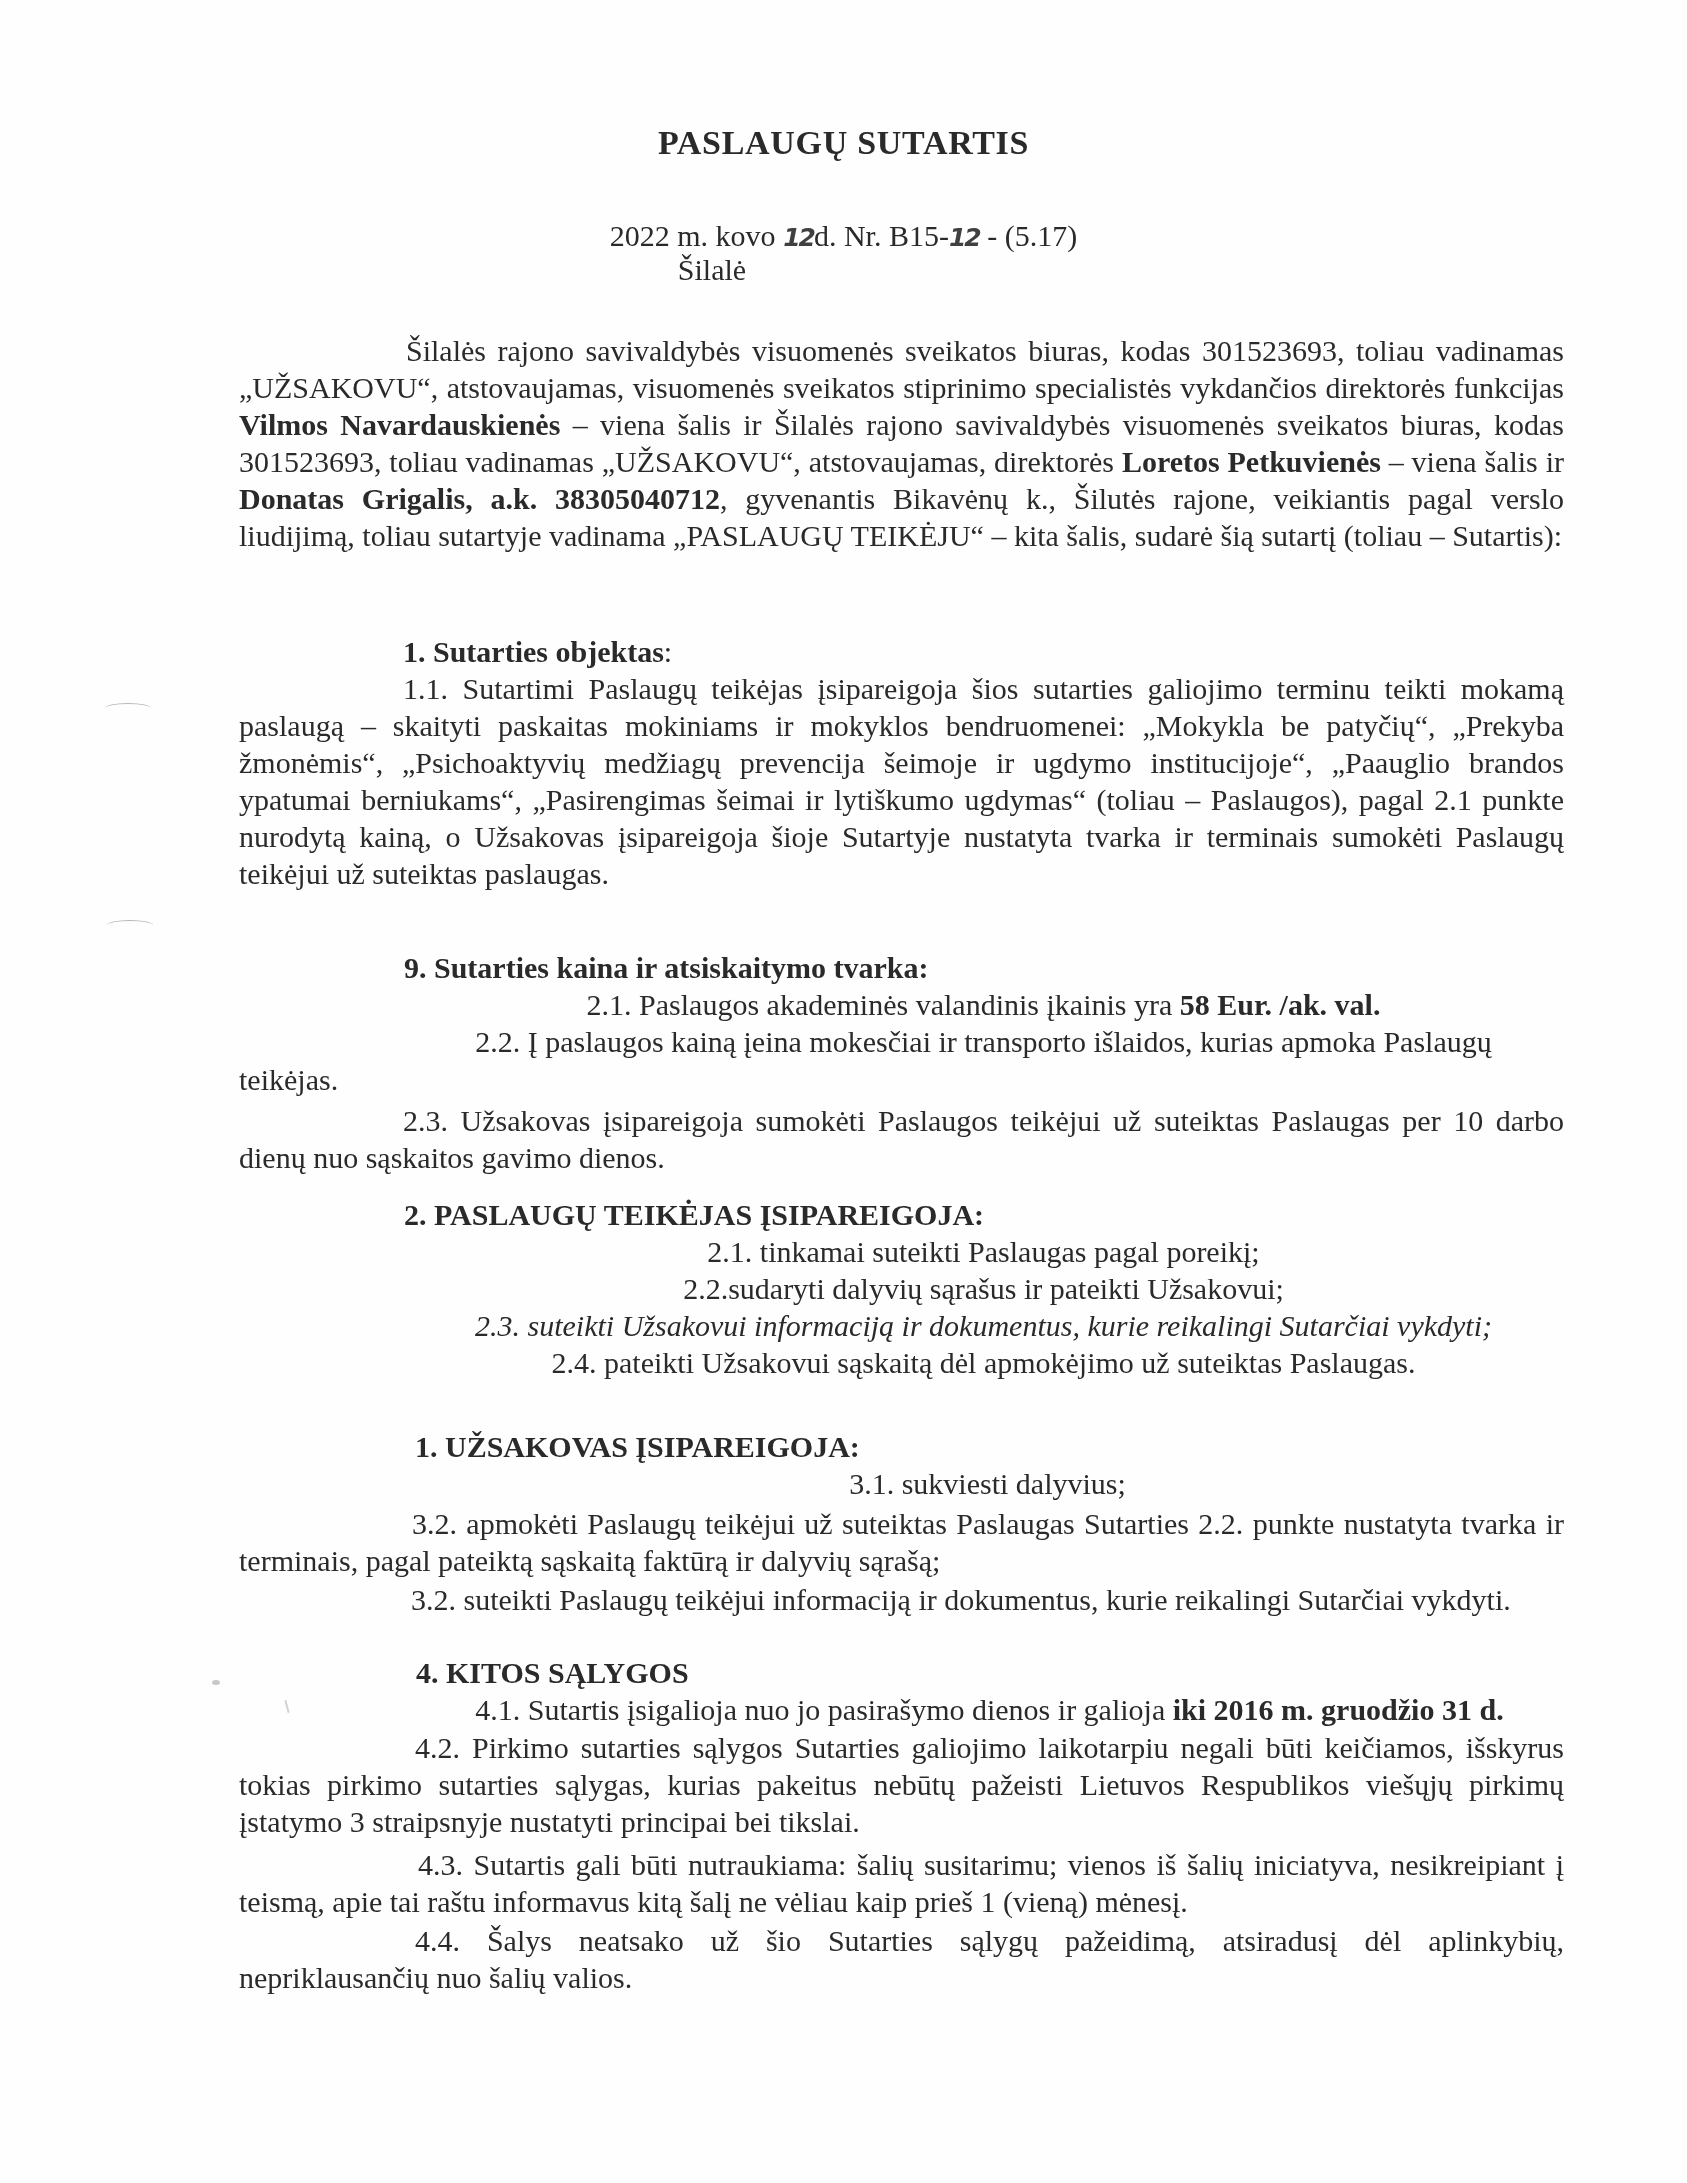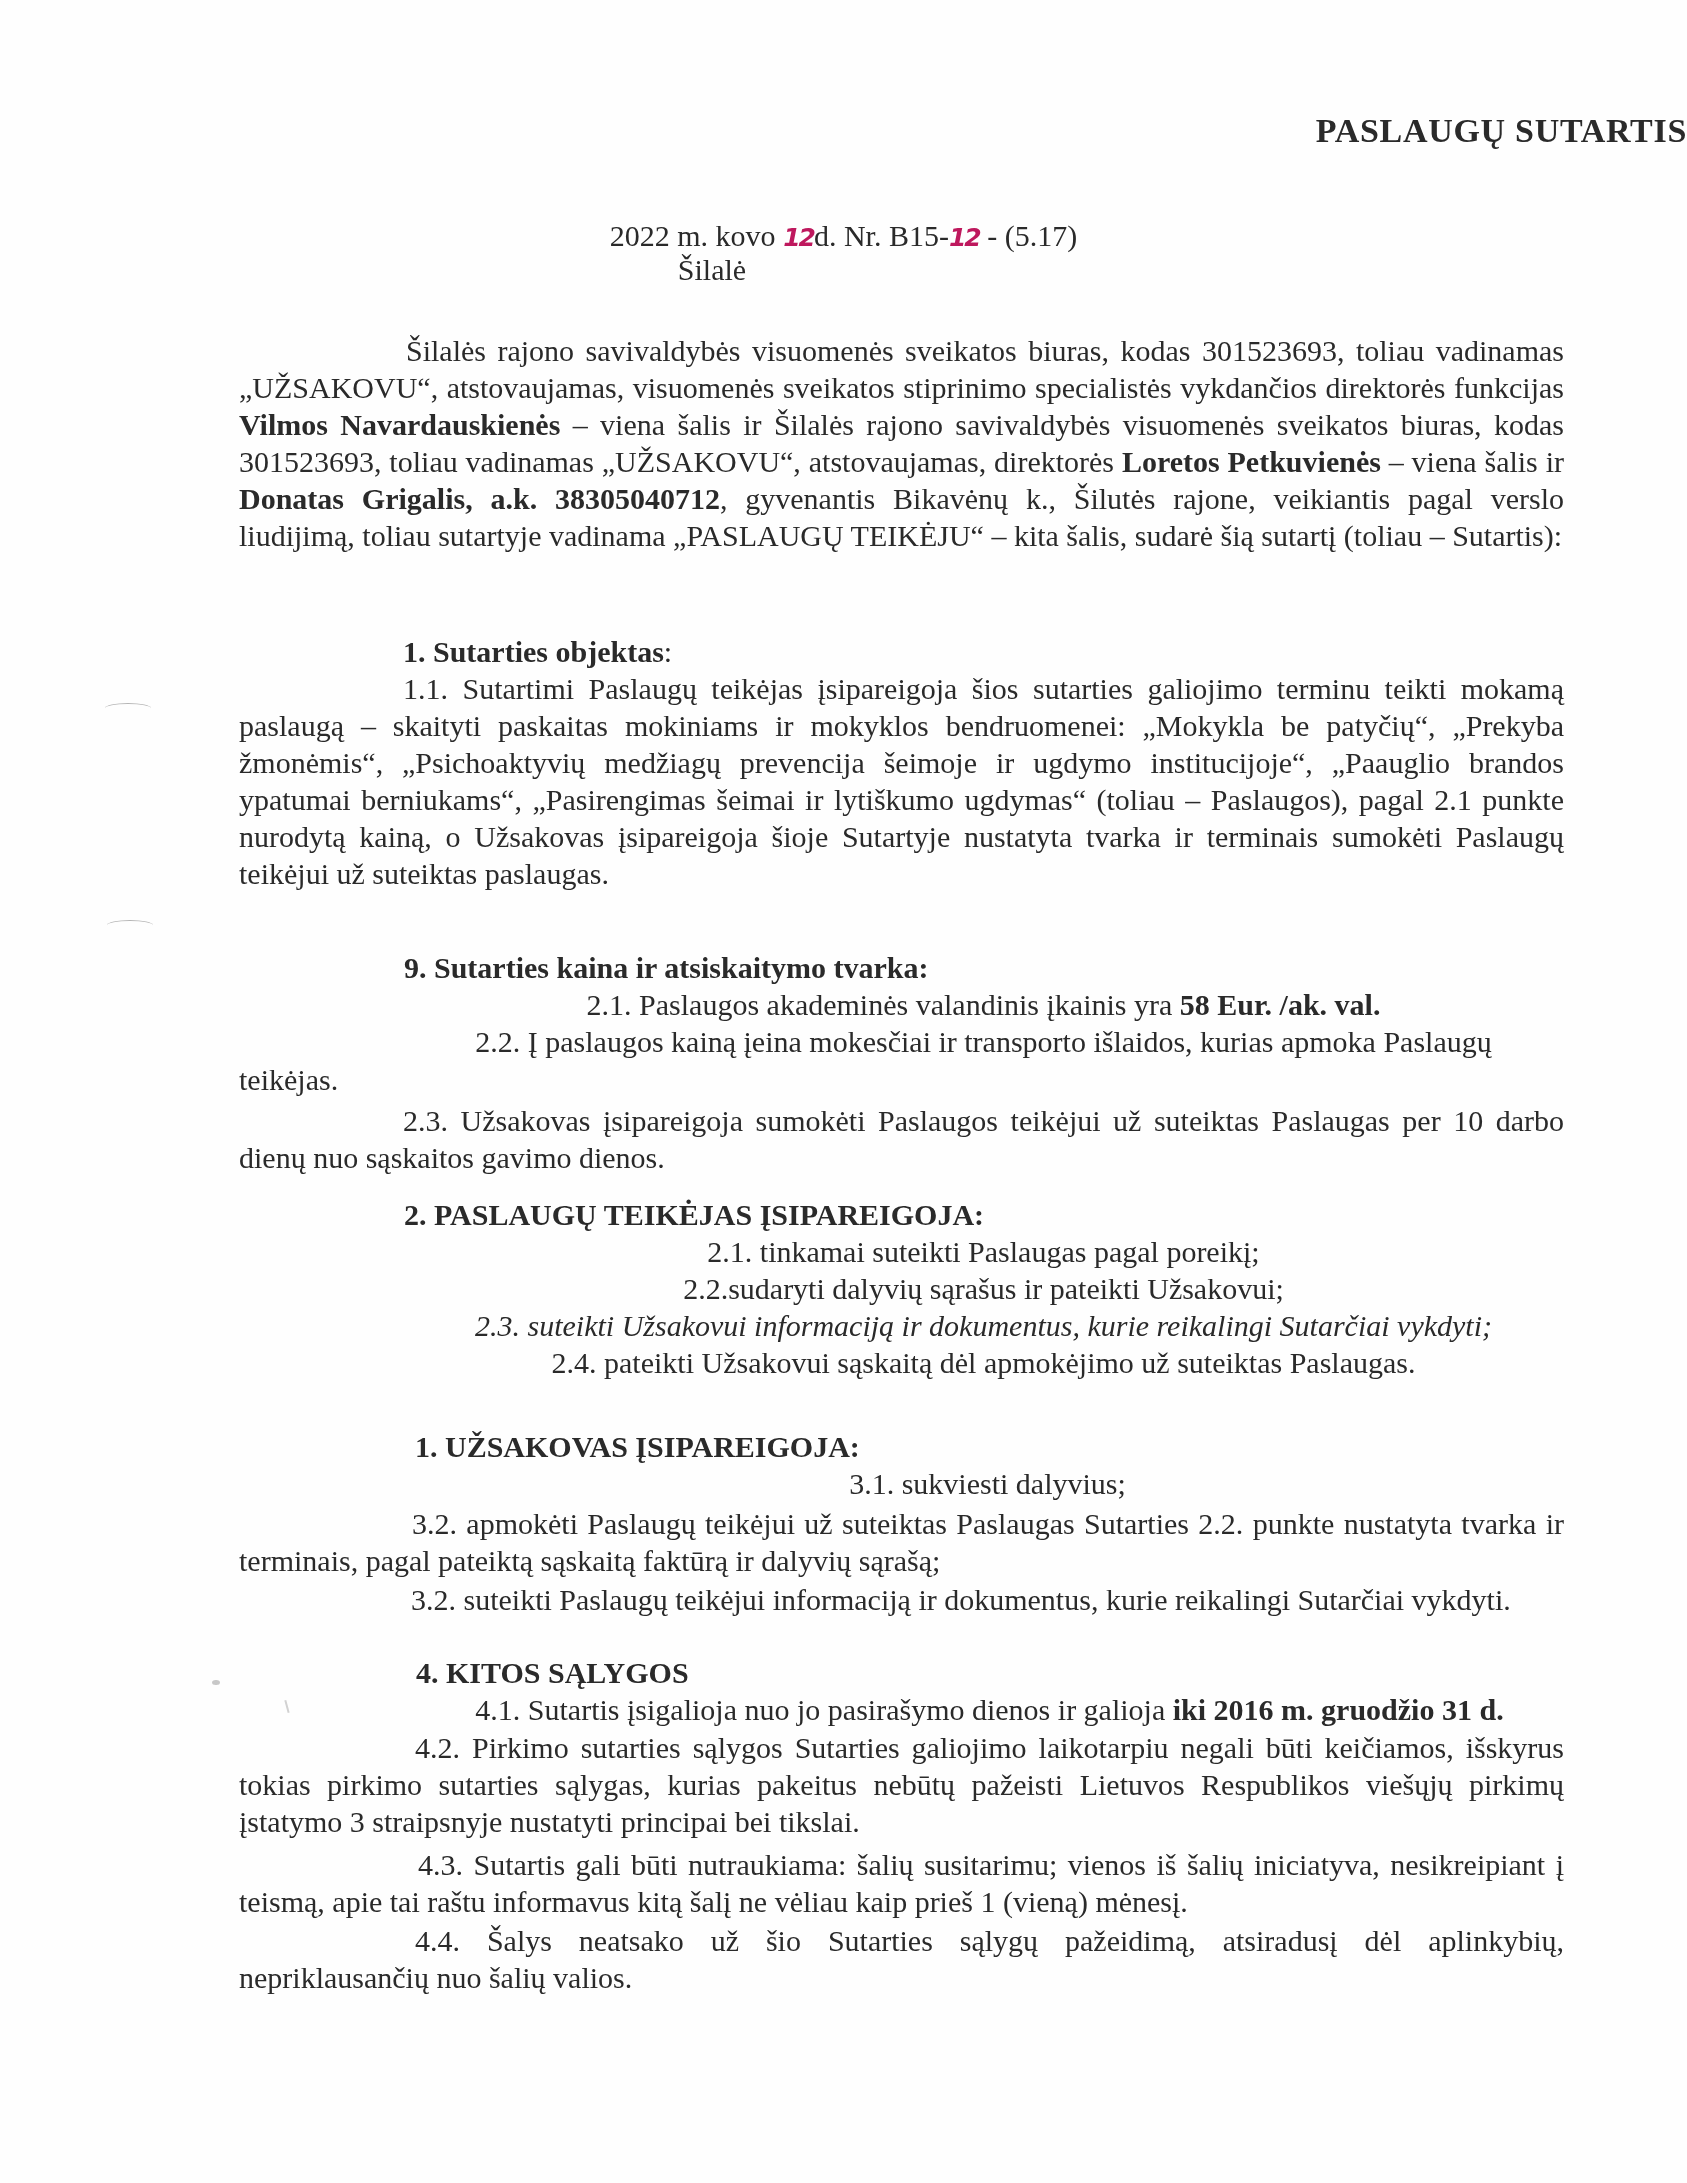--- a/index.html
+++ b/index.html
@@ -4,29 +4,29 @@
   <style>
     html, body { margin: 0; padding: 0; background: #ffffff; }
     body { width: 1687px; height: 2183px; position: relative; overflow: hidden; }
     .page {
       position: absolute; left: 0; top: 0; width: 1687px; height: 2183px;
       background: #fefefe;
       font-family: "Liberation Serif", "DejaVu Serif", serif;
       color: #2a2a2a;
     }
     .title {
-      position: absolute; left: 0; width: 1687px; top: 112px;
-      text-align: right; font-weight: bold; font-size: 34px; letter-spacing: 0.7px;
+      position: absolute; left: 0; width: 1687px; top: 124px;
+      text-align: center; font-weight: bold; font-size: 34px; letter-spacing: 0.7px;
       font-family: "Liberation Serif", serif;
     }
     .dateline {
       position: absolute; left: 0; width: 1687px; top: 218px;
       text-align: center; font-size: 30px; line-height: 36px;
     }
-    .hw { color: #be185d; font-style: italic; font-family: "DejaVu Sans", sans-serif; font-size: 25px; font-weight: bold; letter-spacing: -2px; }
+    .hw { color: #404040; font-style: italic; font-family: "DejaVu Sans", sans-serif; font-size: 25px; font-weight: bold; letter-spacing: -2px; }
     .place { position: absolute; left: 0; width: 1424px; top: 253px; text-align: center; font-size: 30px; }
     p { margin: 0; text-align: justify; }
     .indent { text-indent: 164px; }
     .sub { padding-left: 164px; text-align: center; }
     .sub-j { text-indent: 164px; }
     .heading { font-weight: bold; padding-left: 165px; text-align: left; }
     .b { font-weight: bold; }
     .block { position: absolute; left: 239px; width: 1325px; font-size: 30px; line-height: 37px; }
     .mark { position: absolute; border-top: 1.3px solid #b5b5b5; border-radius: 50% 50% 0 0; width: 46px; height: 9.3px; }
     .dot { position: absolute; width: 8px; height: 5.3px; background: #c8c8c8; border-radius: 50%; }

